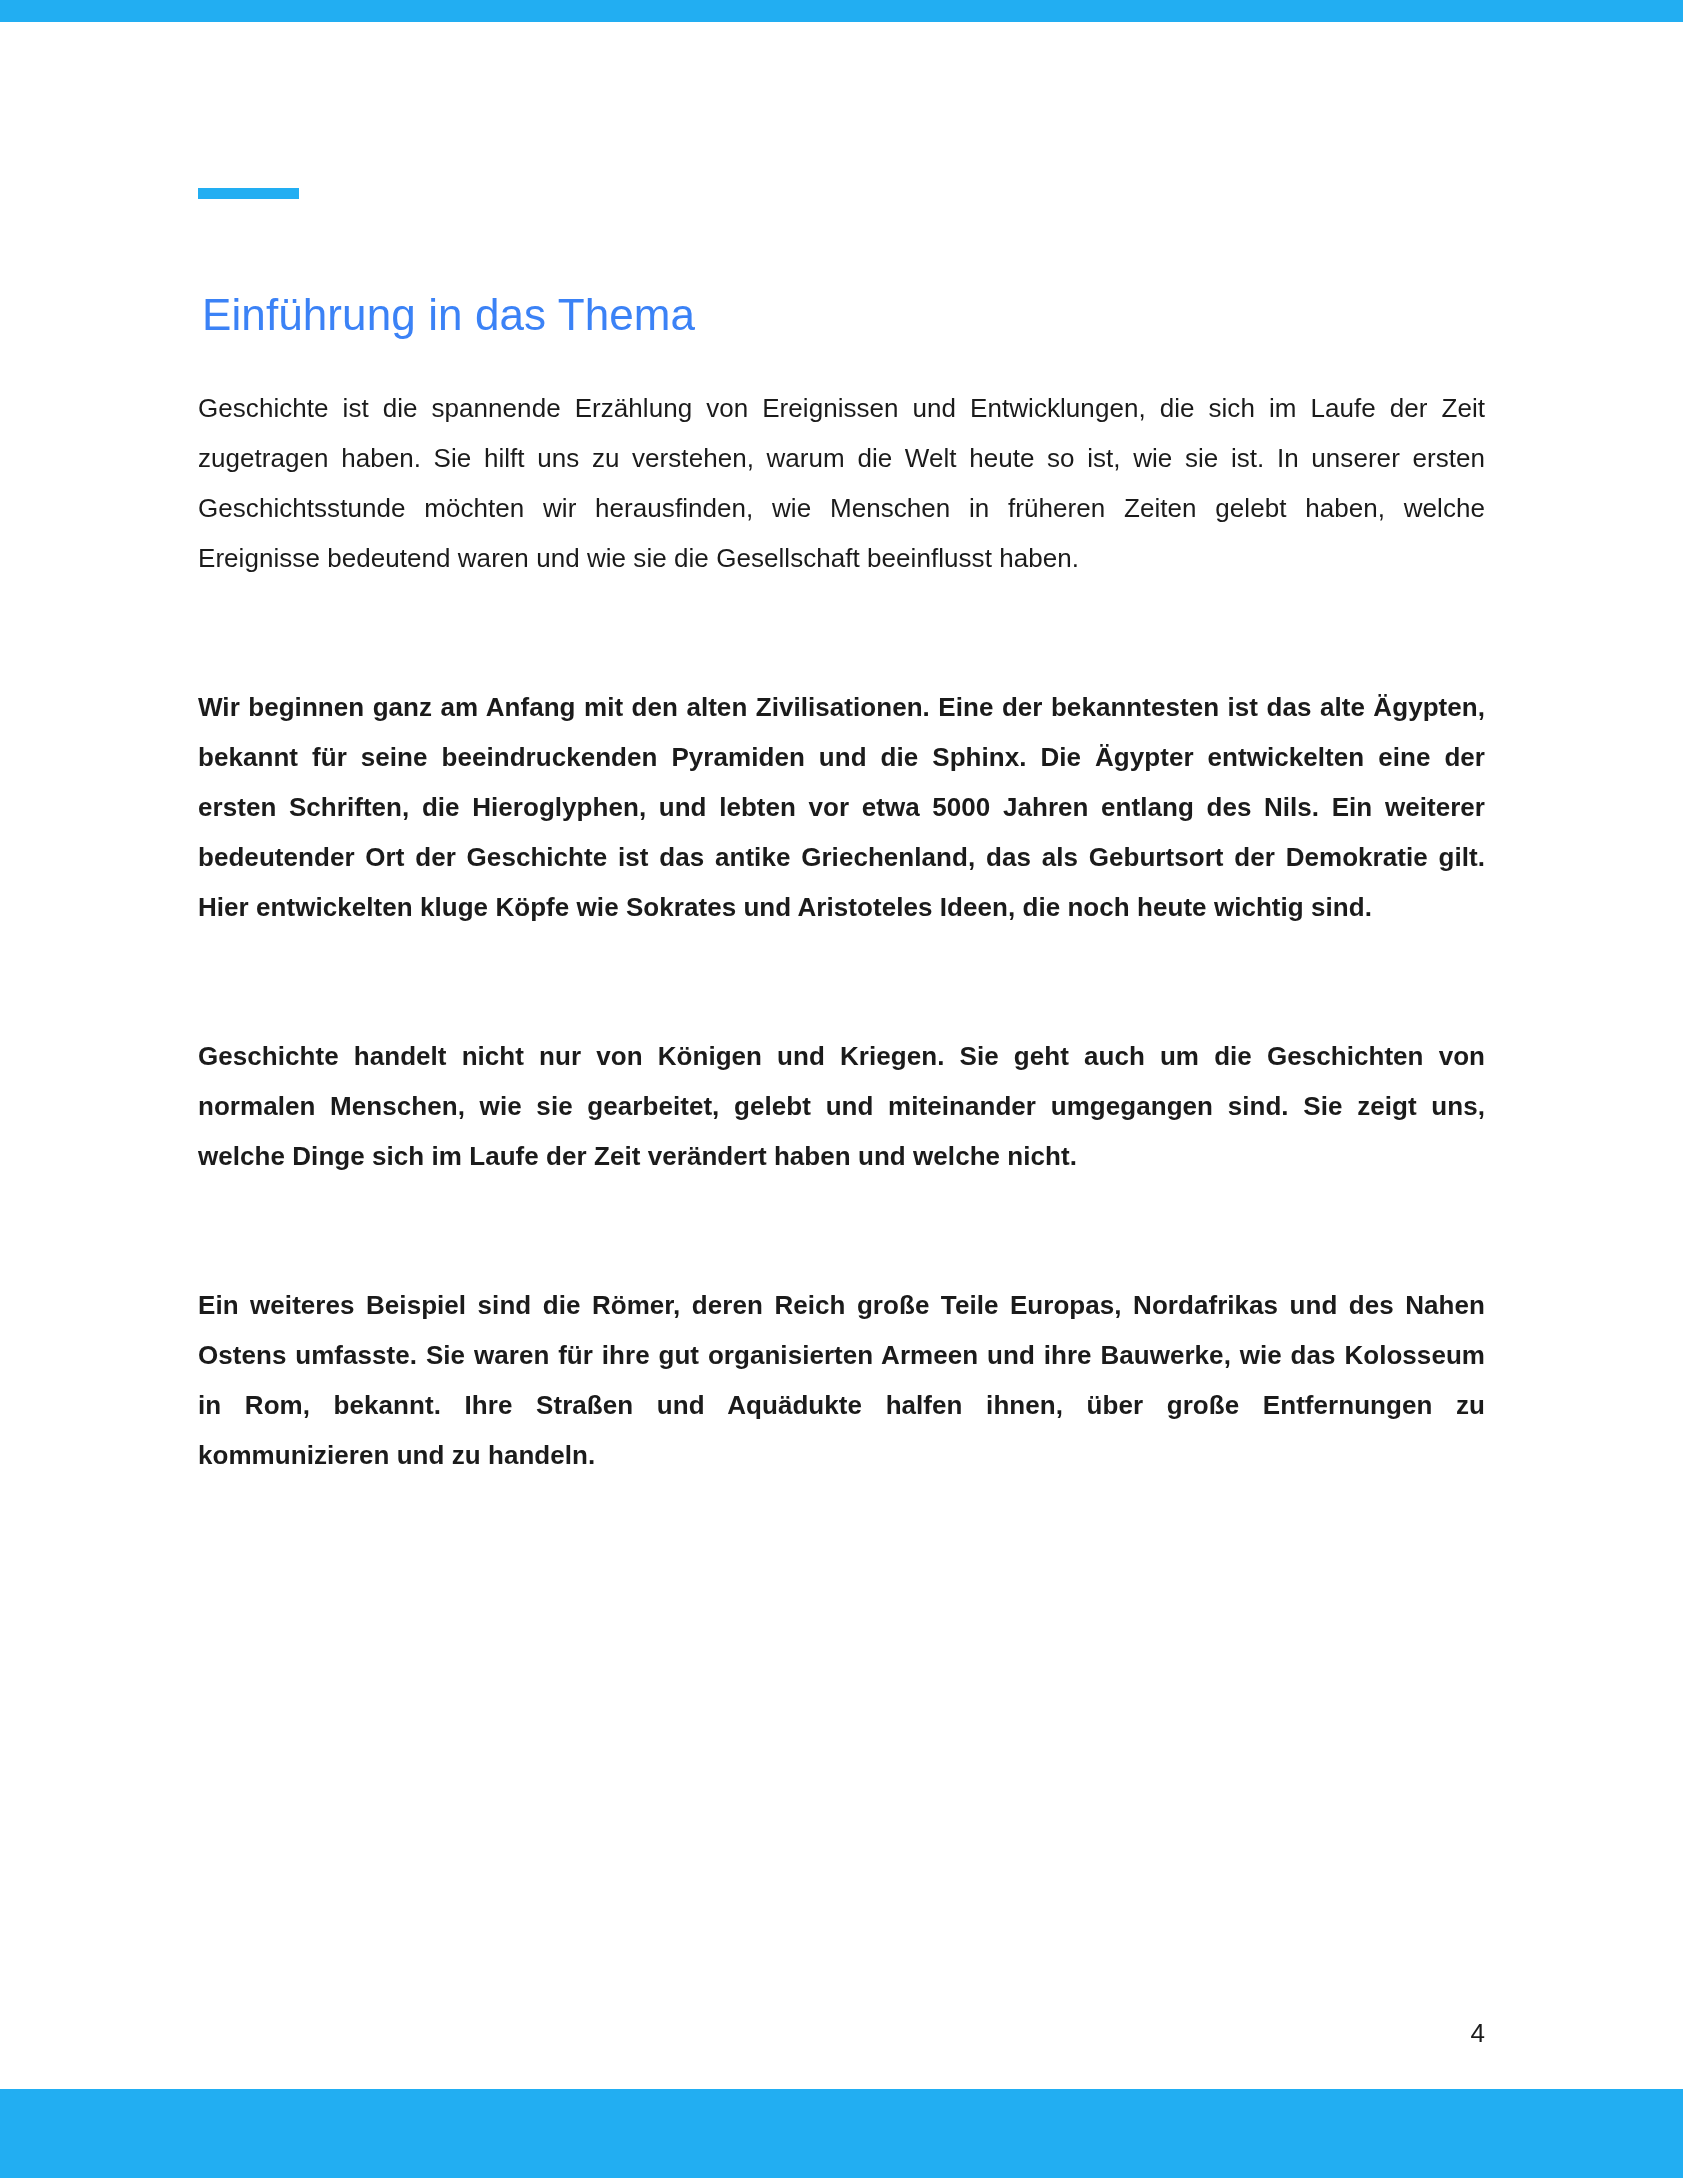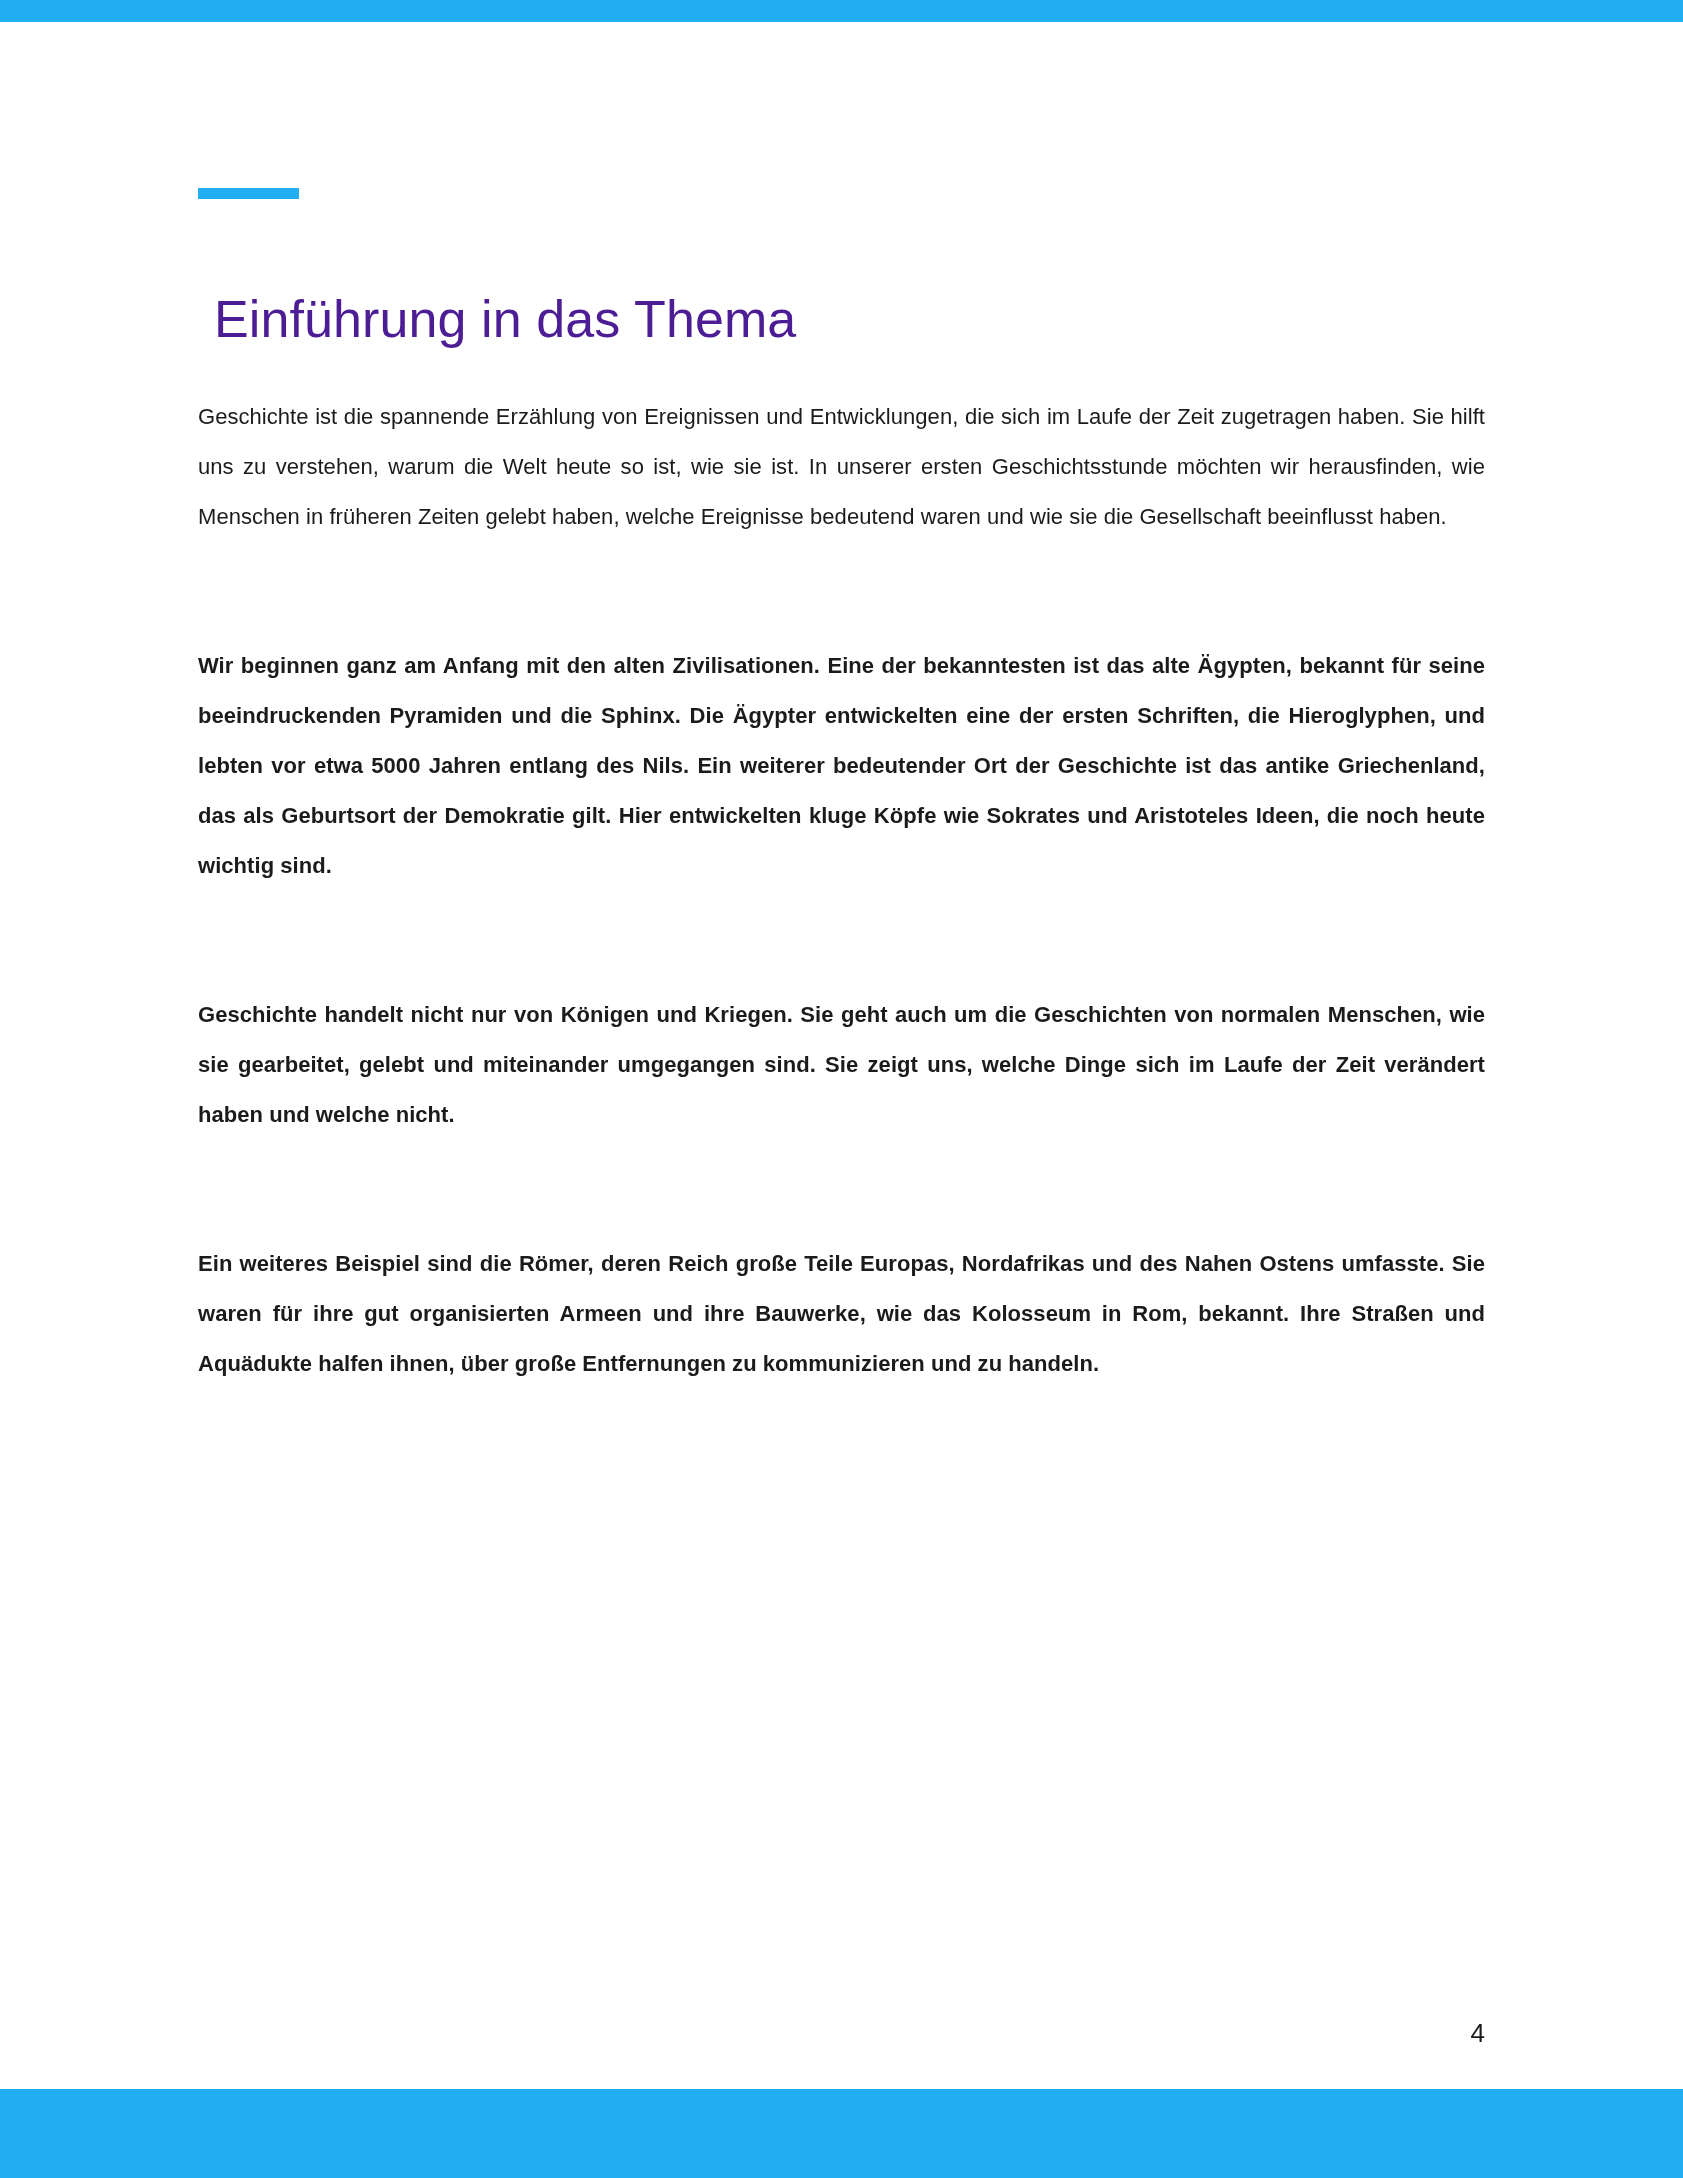--- a/index.html
+++ b/index.html
@@ -44,34 +44,34 @@
     top: 0;
     width: 1287px;
   }
   .accent-rule {
     margin-top: 188px;
     width: 101px;
     height: 11px;
     background: #22AEF2;
   }
   .page-title {
-    margin: 16px;
+    margin: 4px;
     padding: 0;
     margin-top: 92px;
-    font-size: 52px;
+    font-size: 44px;
     line-height: 1.1;
     font-weight: 400;
-    color: #4c1d95;
+    color: #3b82f6;
     letter-spacing: 0.1px;
   }
   .body-copy {
     margin: 0;
     padding: 0;
     margin-top: 44px;
-    font-size: 22px;
+    font-size: 26px;
     line-height: 50px;
     color: #1b1b1b;
     text-align: justify;
     text-justify: inter-word;
     letter-spacing: 0.05px;
   }
   .body-copy + .body-copy {
     margin-top: 99px;
     font-weight: bold;
   }

